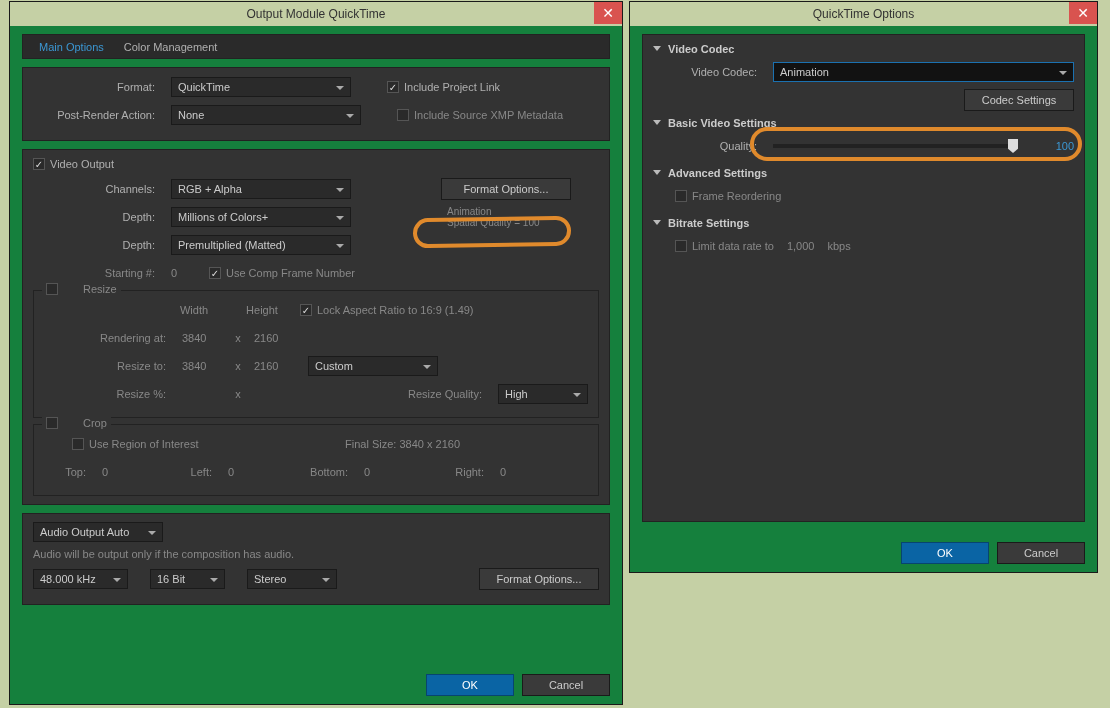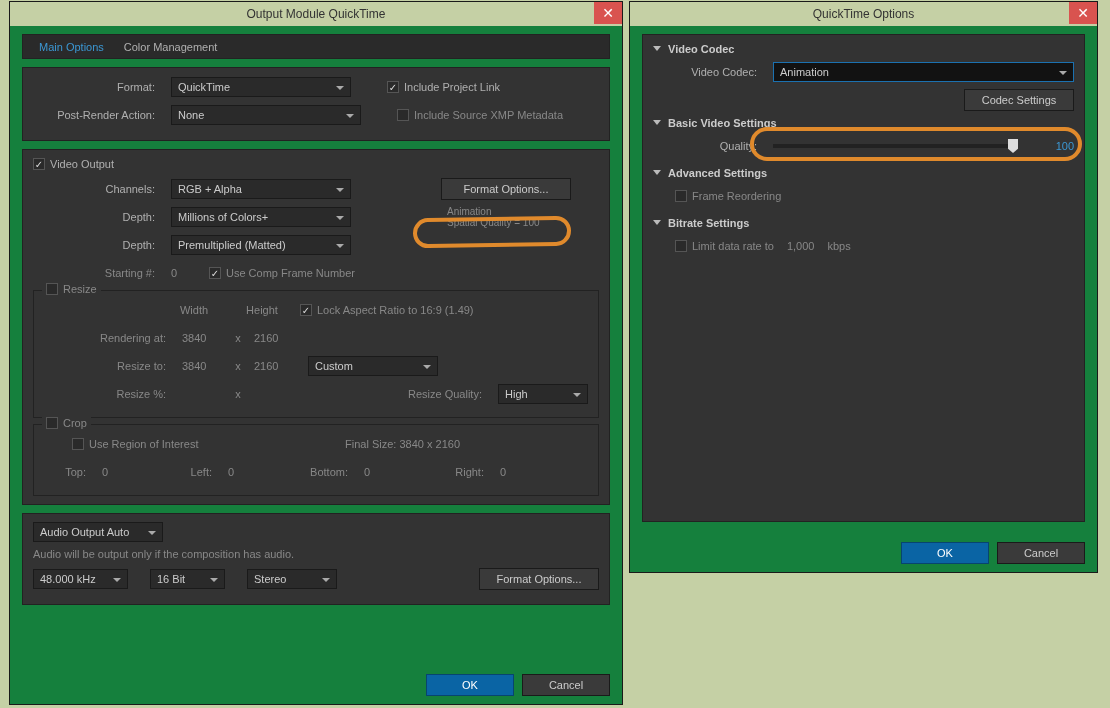--- a/index.html
+++ b/index.html
@@ -112,21 +112,21 @@
   .value-blue { color: #3b97d3; }
   .group {
     border: 1px solid #222;
     padding: 8px 10px 6px 10px;
     margin-top: 6px;
     position: relative;
   }
   .group-legend {
     position: absolute; top: -8px; left: 8px;
     background: #333; padding: 0 4px;
-    display: flex; align-items: center; gap: 0;
+    display: flex; align-items: center; gap: 20px;
   }
   .btn {
     background: #3a3a3a;
     border: 1px solid #1a1a1a;
     color: #ccc;
     padding: 4px 14px;
     height: 22px;
     display: inline-flex;
     align-items: center;
     justify-content: center;

